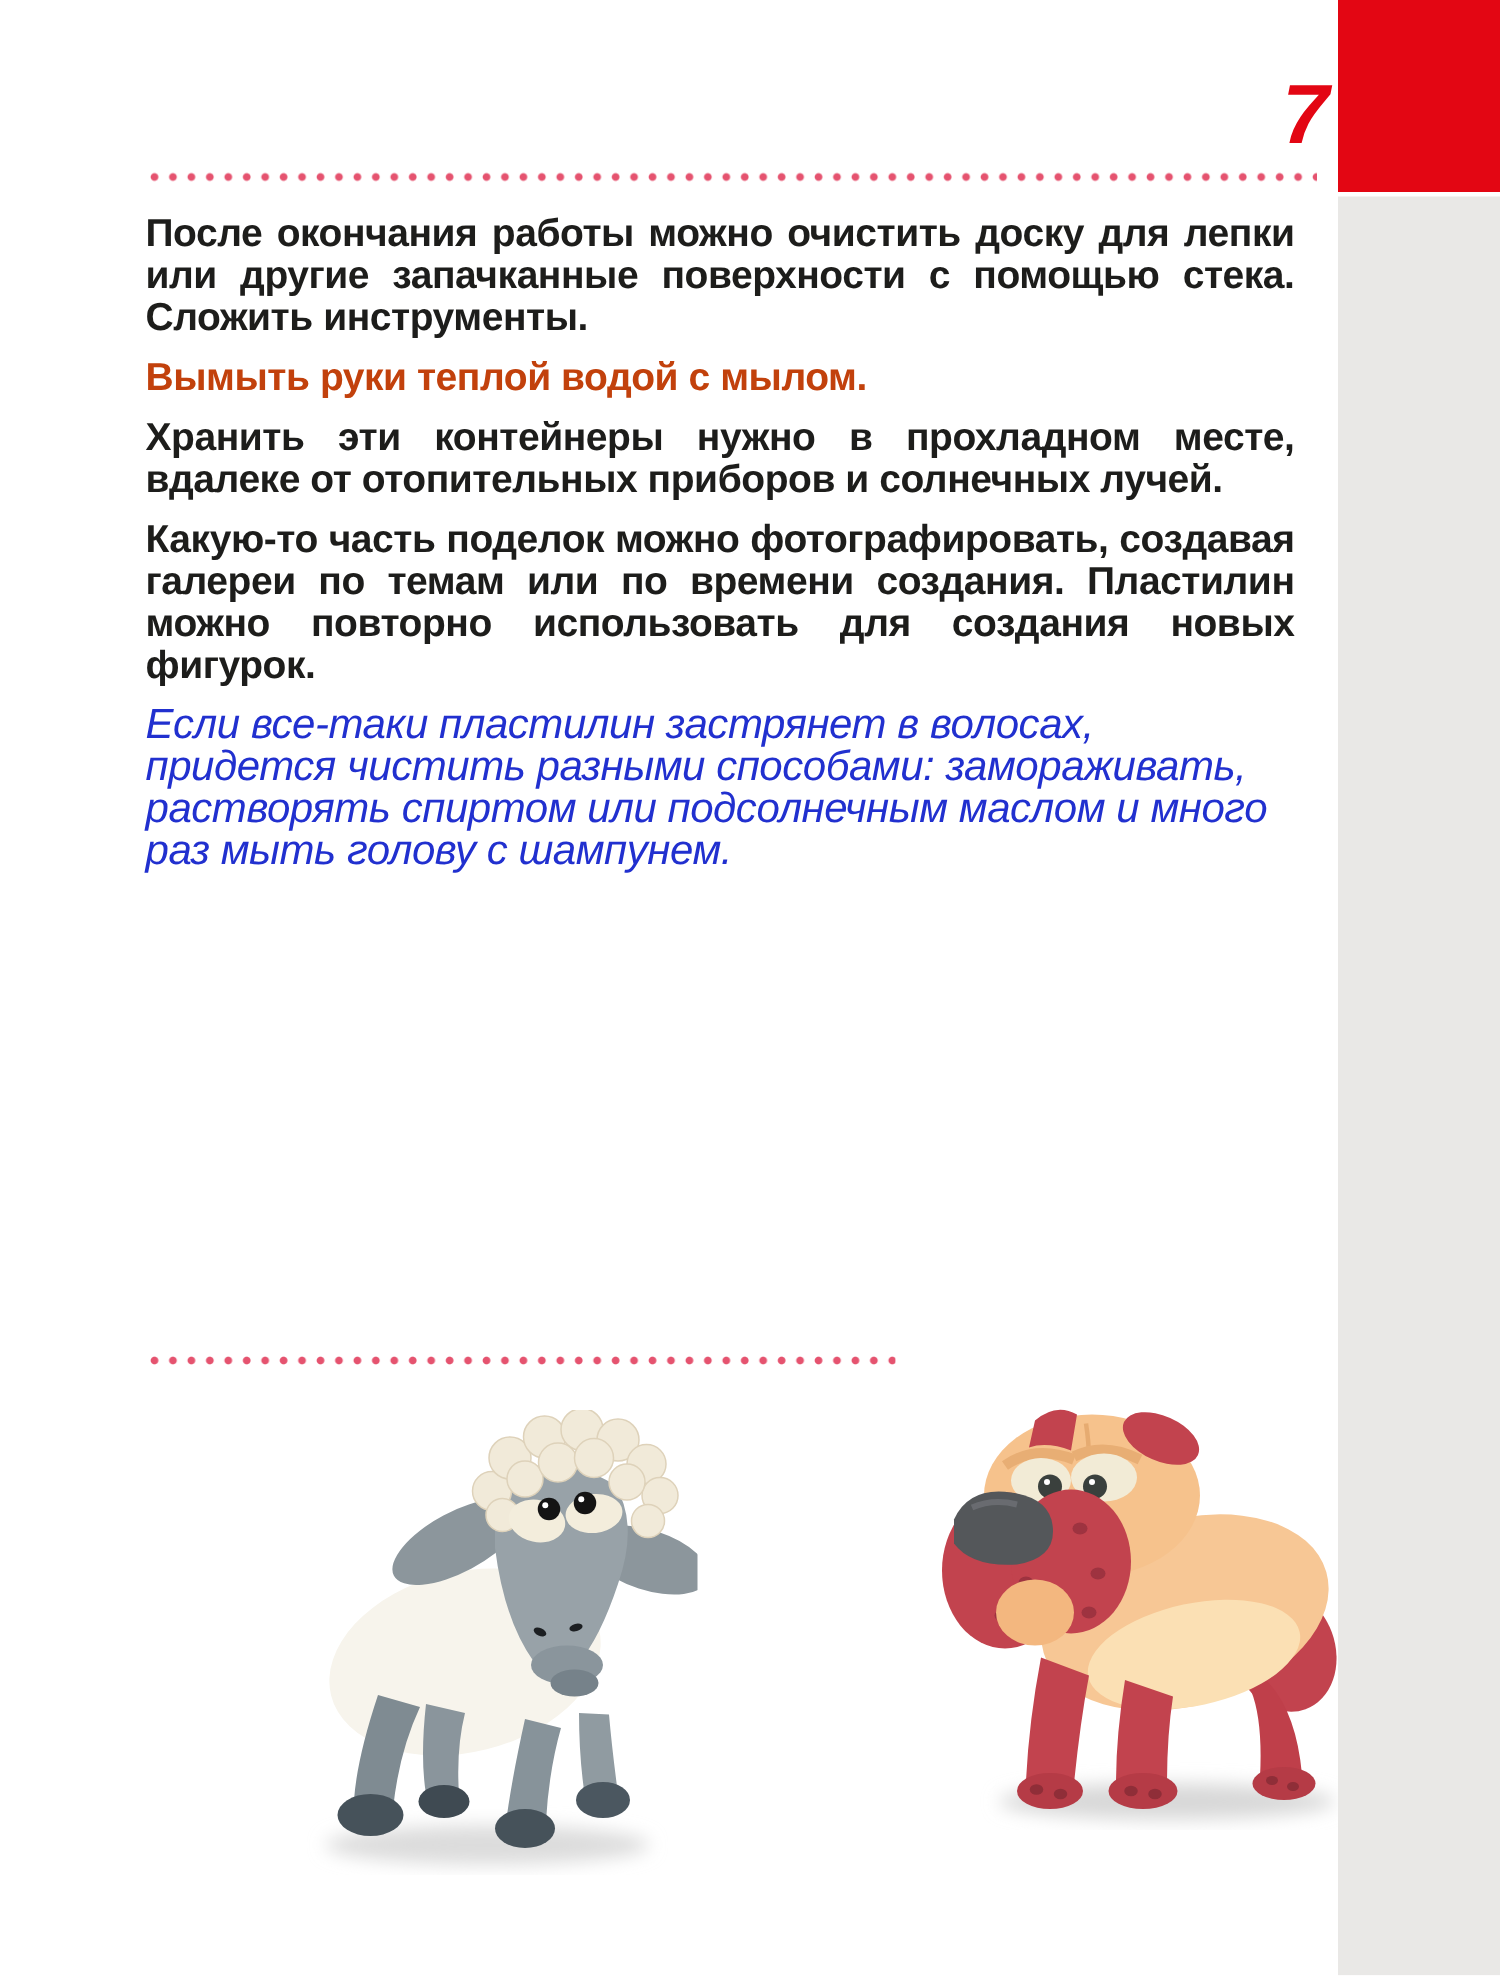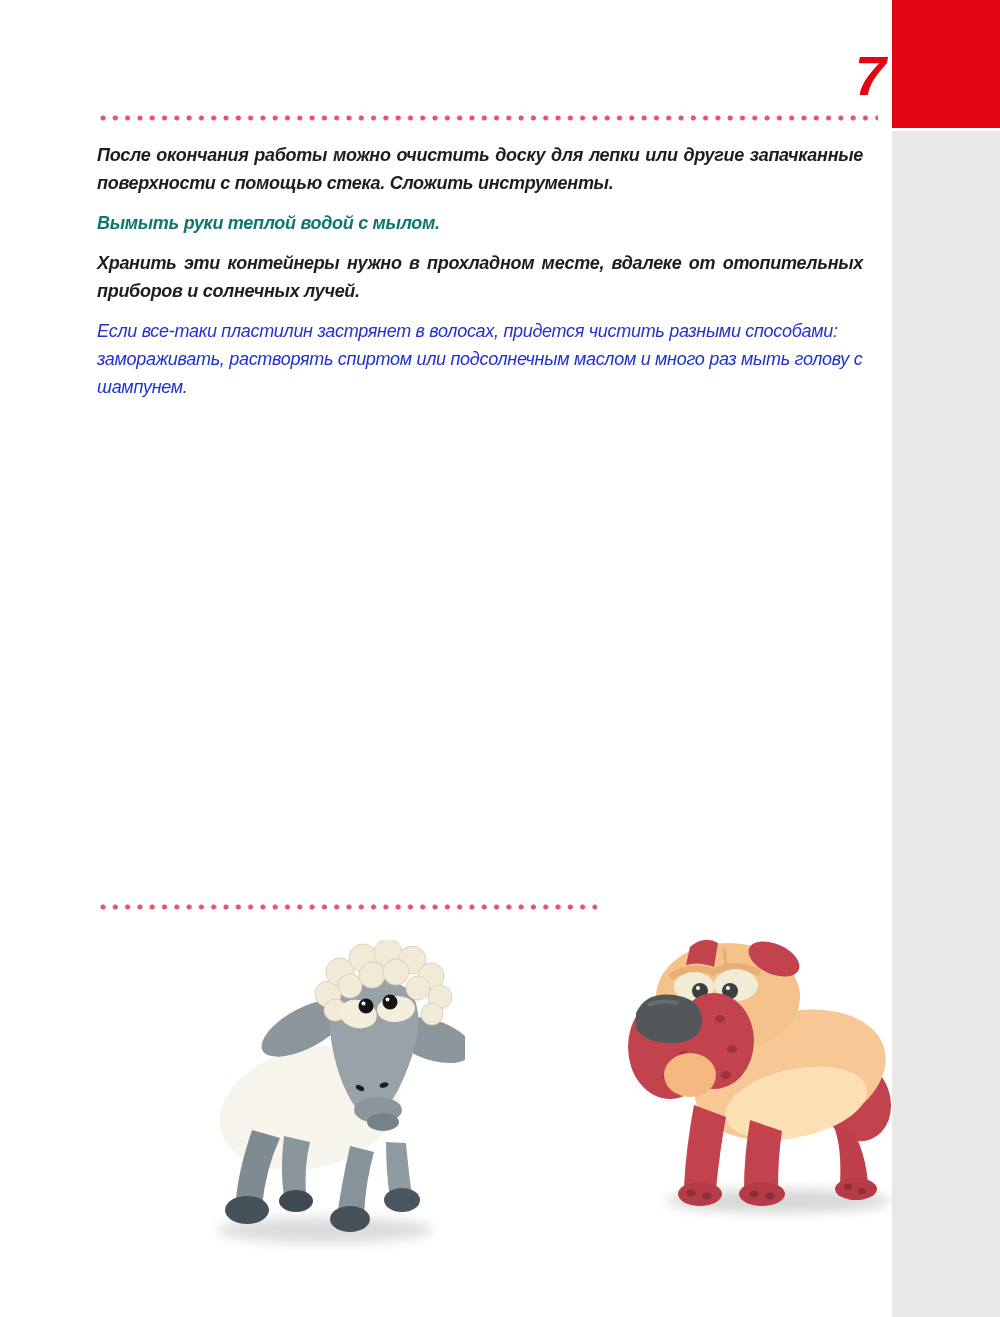--- a/index.html
+++ b/index.html
@@ -19,24 +19,24 @@
   
   .dotted {
     position:absolute; height:6px;
     background-image: radial-gradient(circle at 3px 3px, #e5536f 2.2px, rgba(229,83,111,0) 2.9px);
     background-size:12.3px 6px; background-repeat:repeat-x; background-position:0 0;
   }
   .dotted.top { left:100px; top:115px; width:778px; }
   .dotted.bottom { left:100px; top:904px; width:497px; }
   
   .content { position:absolute; left:97px; top:141px; width:766px; }
-  .content p { margin:0 0 12px 0; font-size:18px; line-height:28px; letter-spacing:-0.3px;font-style:italic; }
+  .content p { margin:0 0 12px 0; font-size:26px; line-height:28px; letter-spacing:-0.3px; }
   p.black { color:#1d1d1b; font-weight:bold; text-align:justify; }
-  p.red   { color:#0f766e; font-weight:bold; }
-  p.blue  { color:#2130cf; font-style:italic; font-weight:normal; font-size:18px; }
+  p.red   { color:#c2410c; font-weight:bold; }
+  p.blue  { color:#2130cf; font-style:italic; font-weight:normal; font-size:28px; }
   
   .fig { position:absolute; }
   .fig.sheep { left:200px; top:940px; width:265px; height:310px; }
   .fig.dog   { left:628px; top:935px; width:264px; height:285px; }
   .fig svg { display:block; width:100%; height:100%; }
 </style>
 </head>
 <body>
 
 <div class="page">
@@ -44,20 +44,21 @@
   <div class="red-corner"></div>
   <div class="gray-strip"></div>
   <div class="page-number">7</div>
 
   <div class="dotted top"></div>
 
   <div class="content">
     <p class="black">После окончания работы можно очистить доску для лепки или другие за­пачканные поверхности с помощью стека. Сложить инструменты.</p>
     <p class="red">Вымыть руки теплой водой с мылом.</p>
     <p class="black">Хранить эти контейнеры нужно в прохладном месте, вдалеке от отопитель­ных приборов и солнечных лучей.</p>
+    <p class="black">Какую-то часть поделок можно фотографировать, создавая галереи по темам или по времени создания. Пластилин можно повторно использо­вать для создания новых фигурок.</p>
     <p class="blue">Если все-таки пластилин застрянет в волосах, придется чистить разными способами: замораживать, растворять спиртом или подсо­лнечным маслом и много раз мыть голову с шампунем.</p>
   </div>
 
   <div class="dotted bottom"></div>
 
   <div class="fig sheep">
     <svg viewBox="0 0 265 310">
       <defs>
         <filter id="soft1" x="-60%" y="-60%" width="220%" height="220%">
             <feGaussianBlur stdDeviation="6"></feGaussianBlur>

